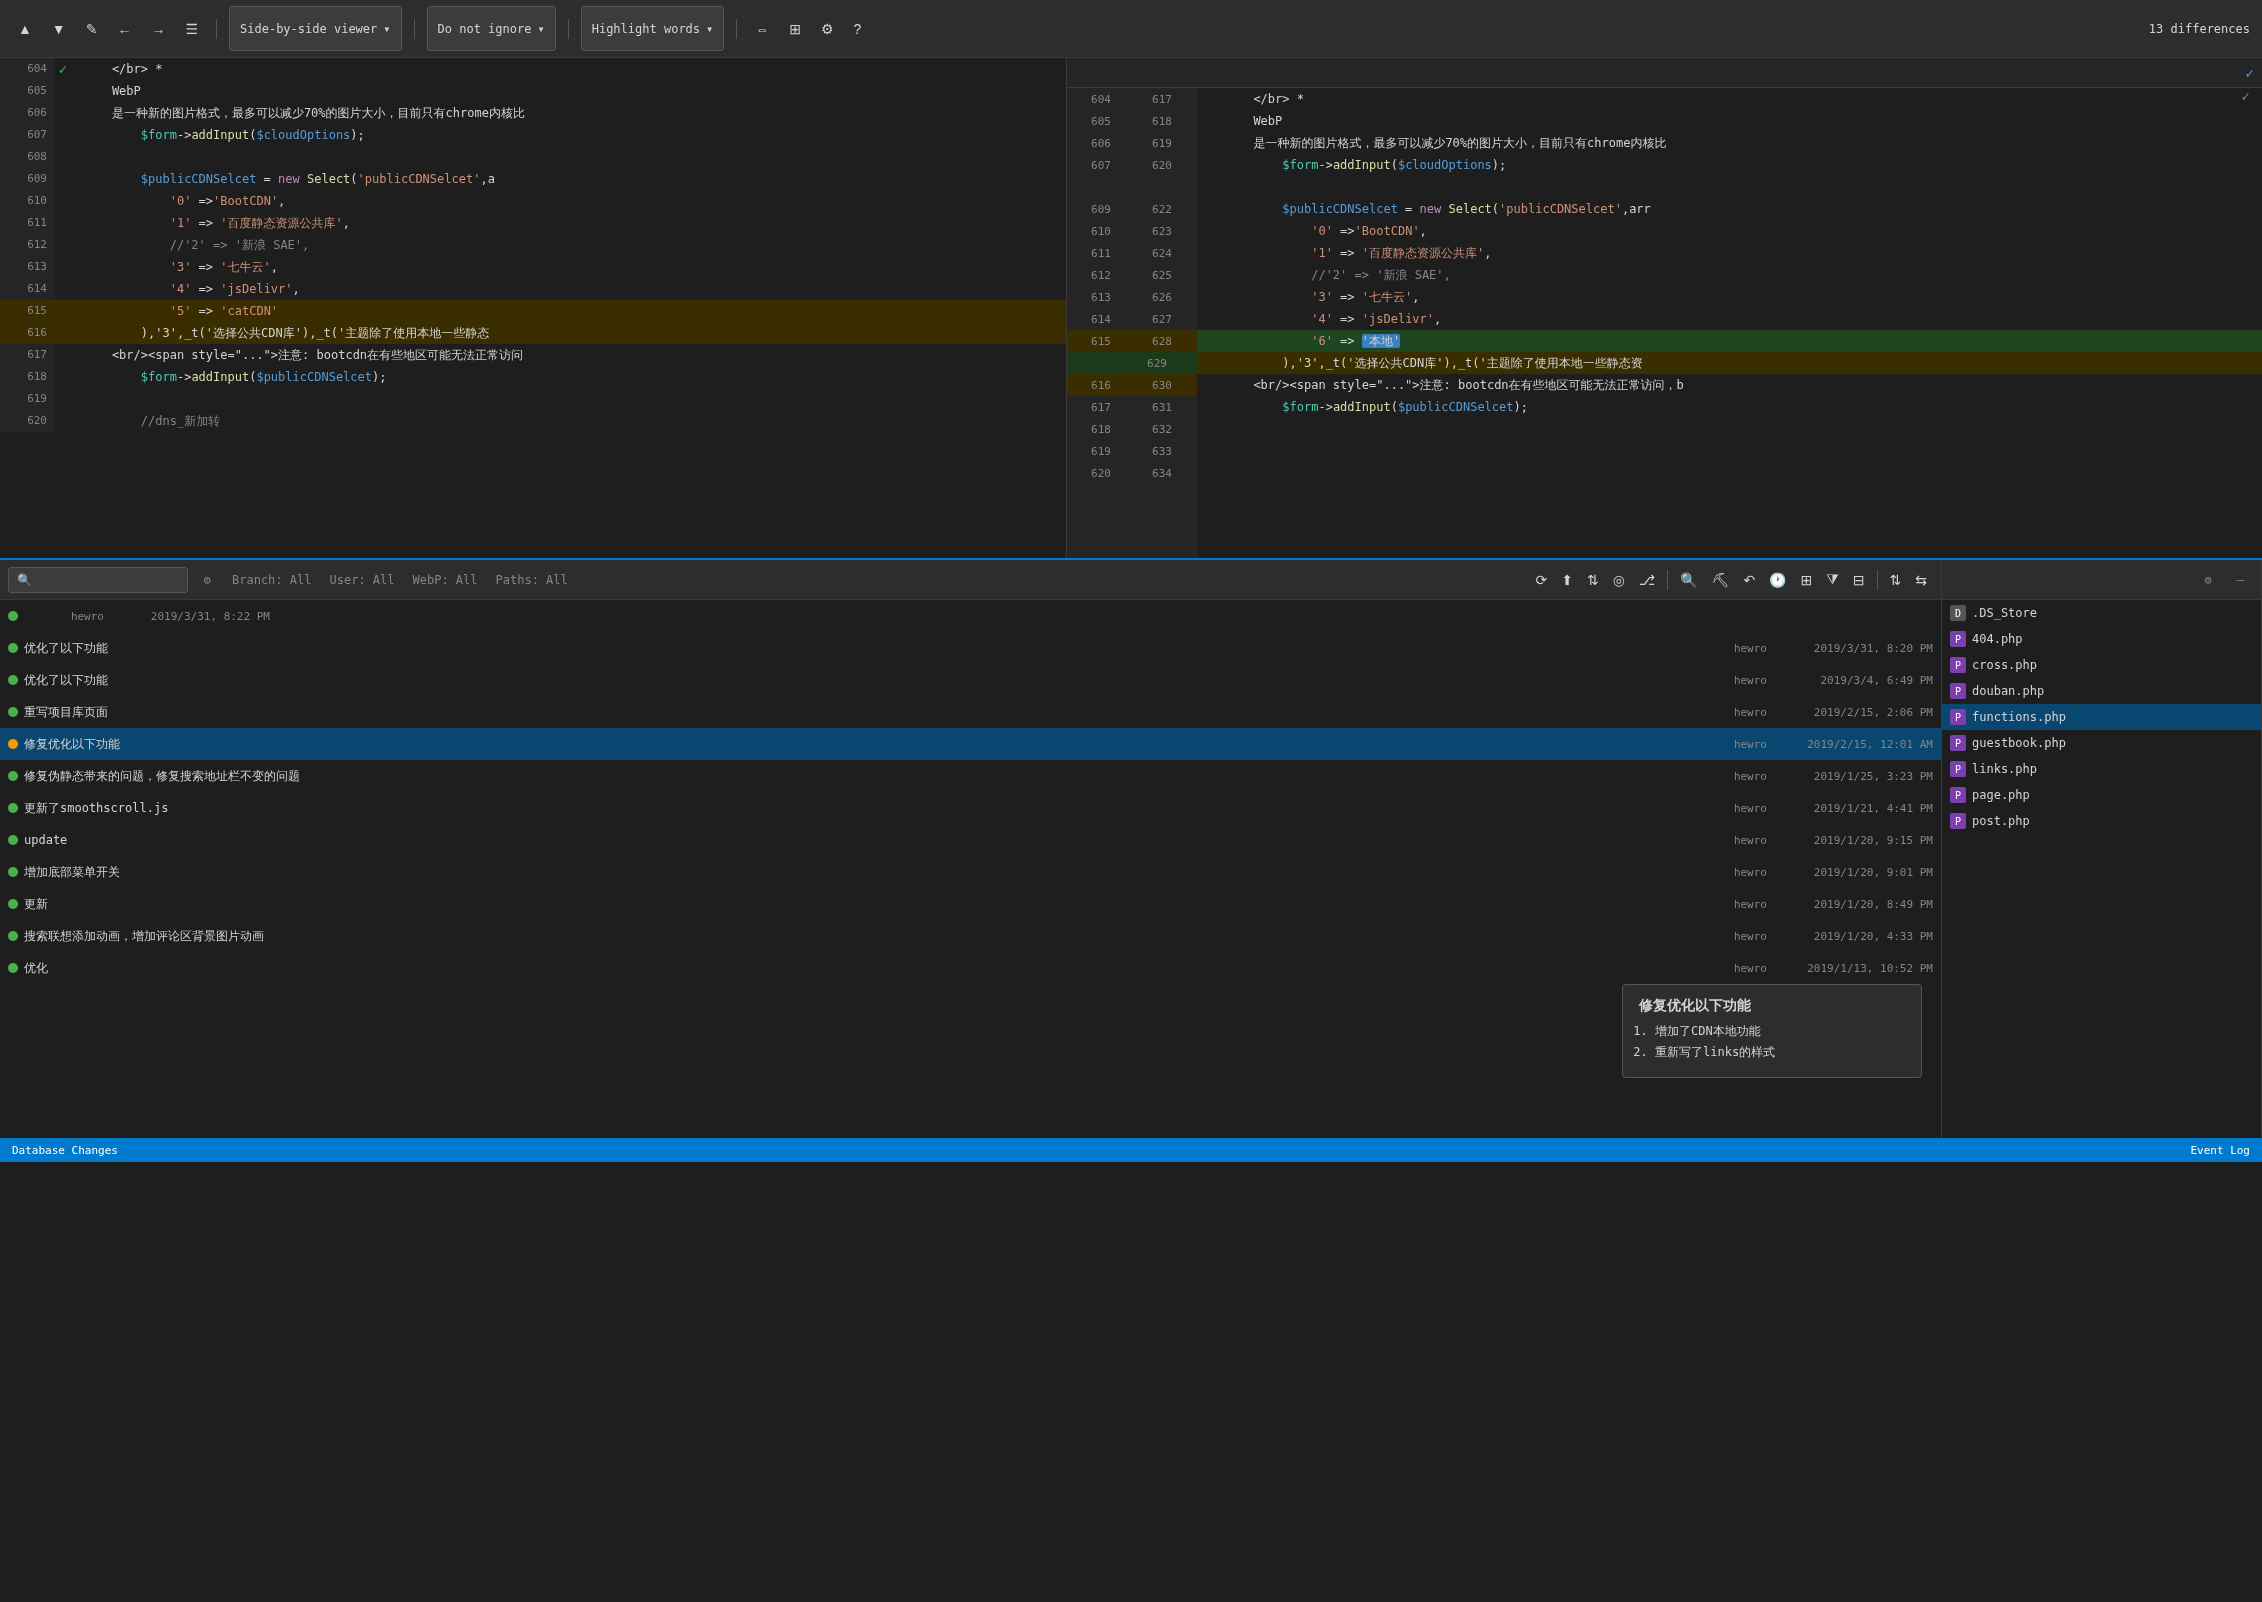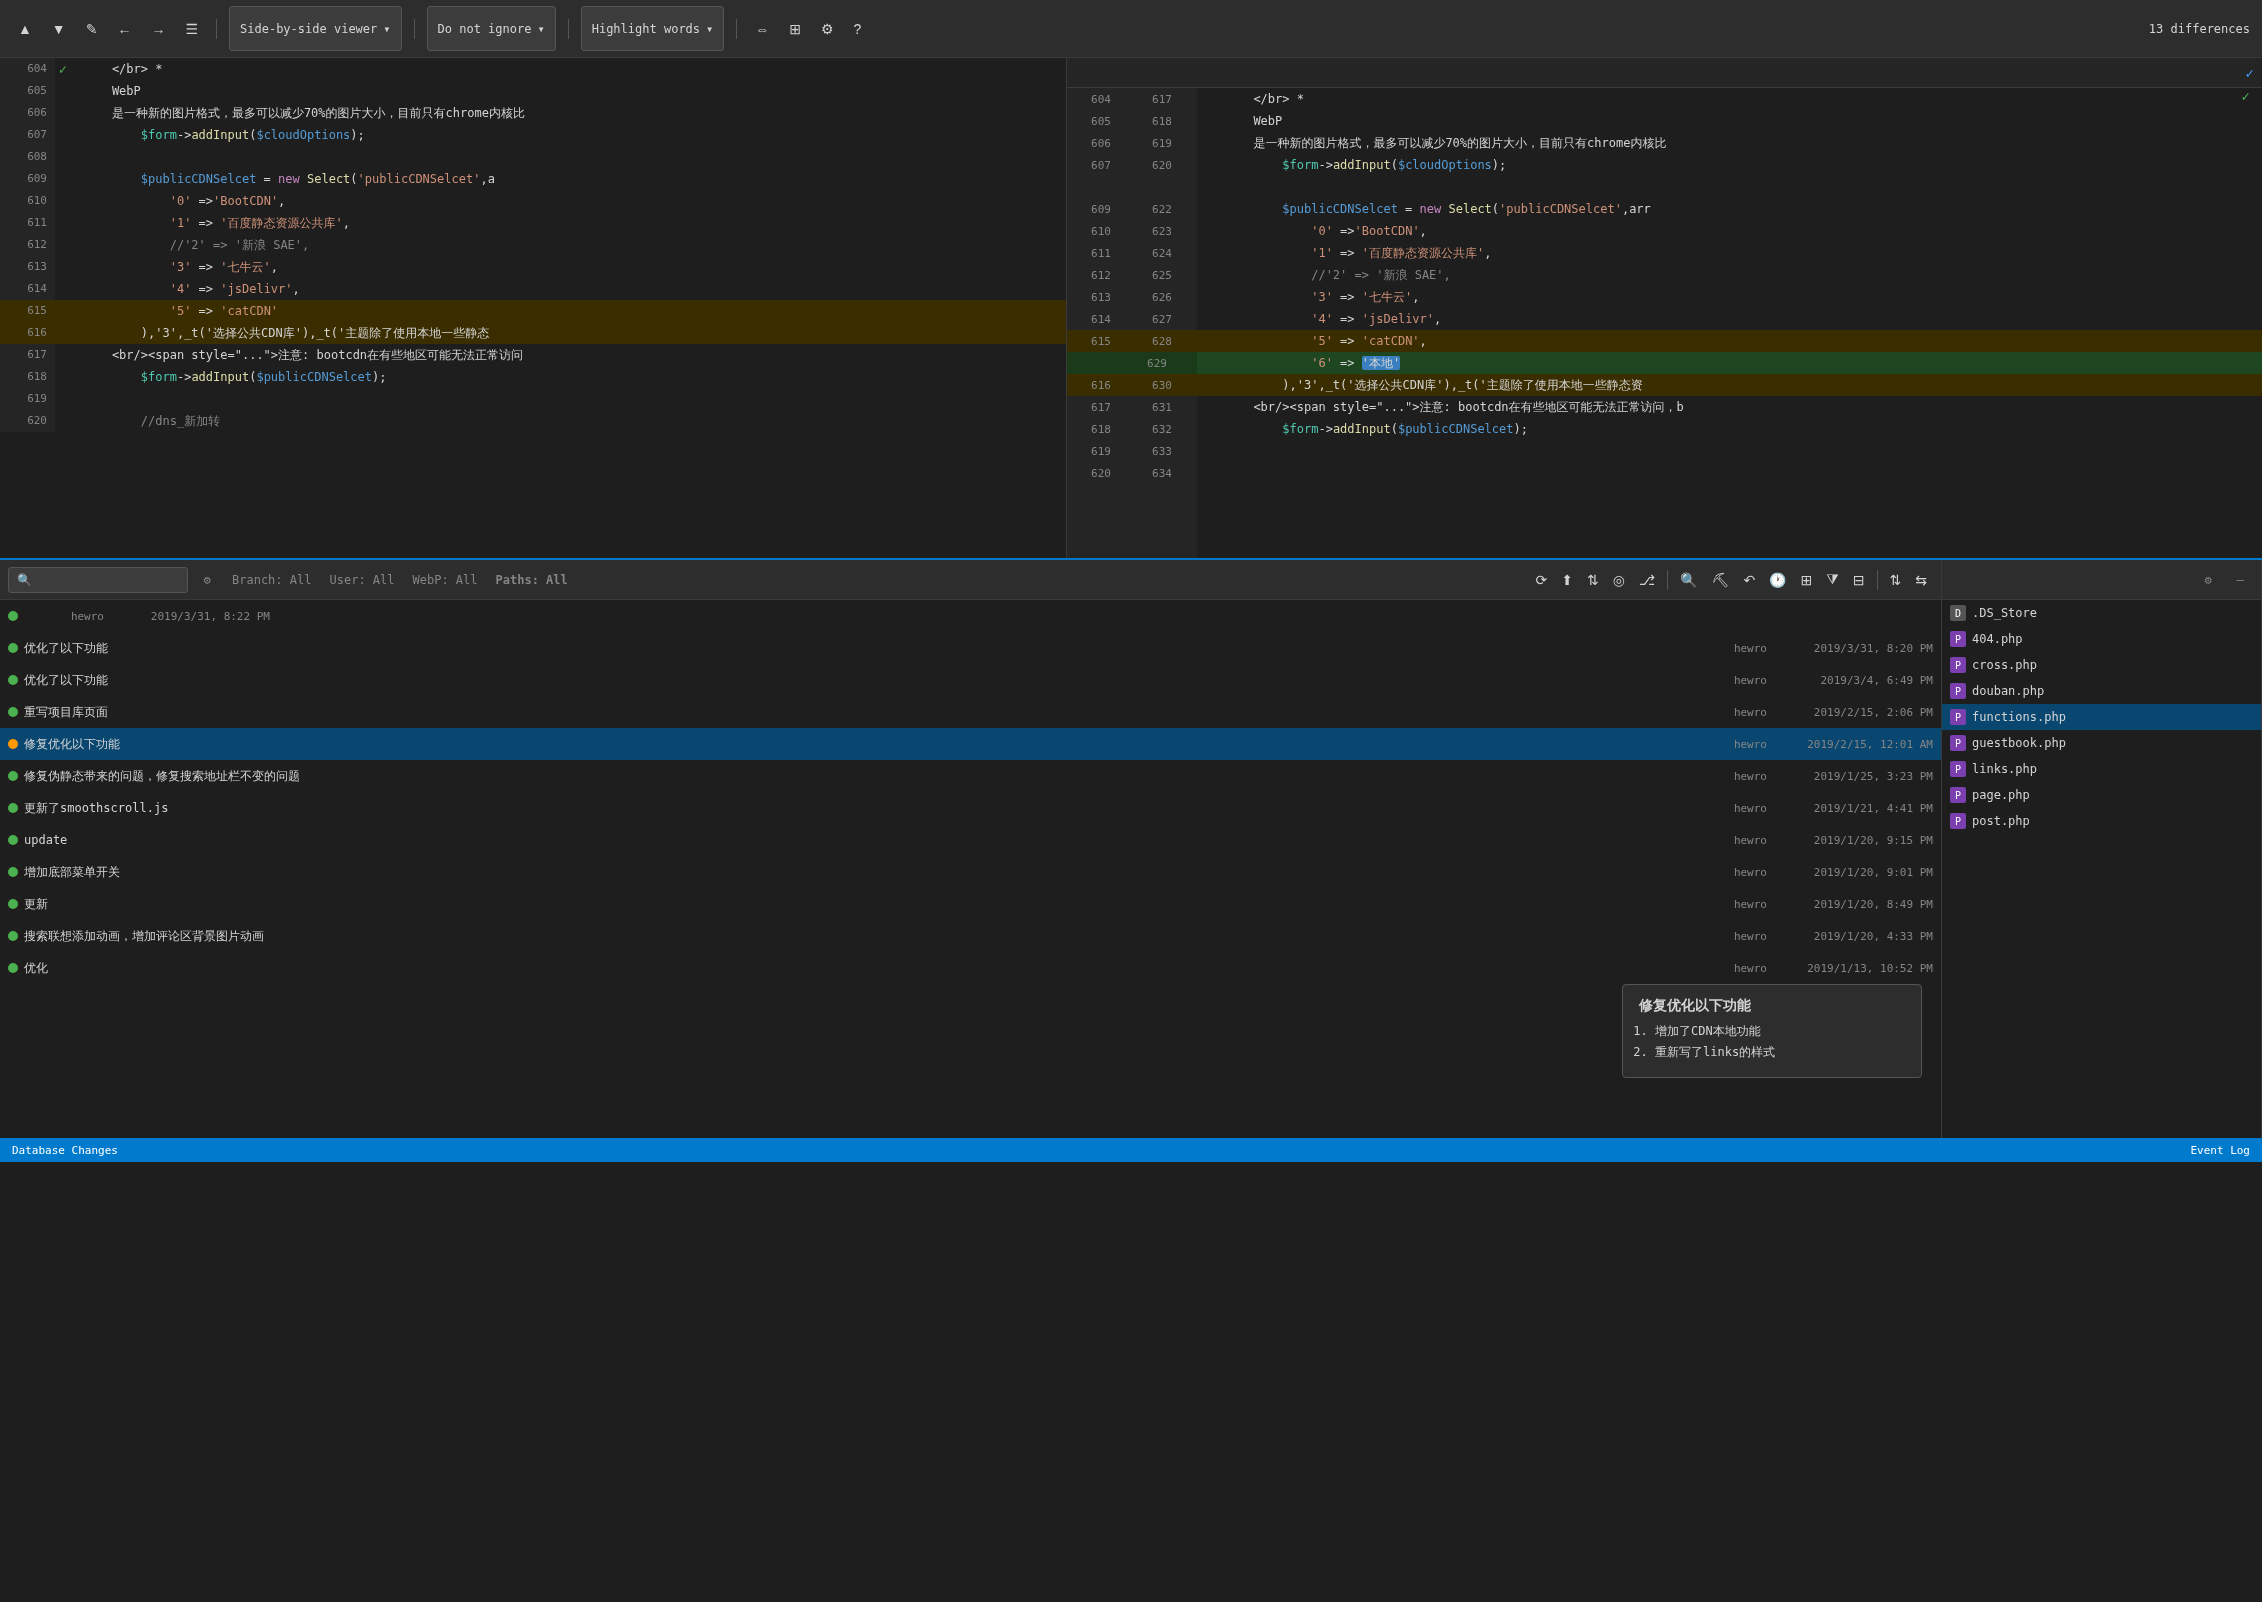--- a/index.html
+++ b/index.html
@@ -595,24 +595,20 @@
     <div class="diff-line">
       <div class="gutter-icon"></div>
       <div class="line-content"><span class="text-white">            </span><span class="text-orange">'3'</span><span class="text-white"> =&gt; </span><span class="text-orange">'七牛云'</span><span class="text-white">,</span></div>
     </div>
 
     <div class="diff-line">
       <div class="gutter-icon"></div>
       <div class="line-content"><span class="text-white">            </span><span class="text-orange">'4'</span><span class="text-white"> =&gt; </span><span class="text-orange">'jsDelivr'</span><span class="text-white">,</span></div>
     </div>
 
-    <div class="diff-line line-bg-modified">
-      <div class="gutter-icon"></div>
-      <div class="line-content"><span class="text-white">            </span><span class="text-orange">'5'</span><span class="text-white"> =&gt; </span><span class="text-orange">'catCDN'</span><span class="text-white">,</span></div>
-    </div>
 
     <div class="diff-line line-bg-green">
       <div class="gutter-icon"></div>
       <div class="line-content"><span class="text-white">            </span><span class="text-orange">'6'</span><span class="text-white"> =&gt; </span><span class="highlight-inline-selected text-white">'本地'</span></div>
     </div>
 
     <div class="diff-line line-bg-modified">
       <div class="gutter-icon"></div>
       <div class="line-content text-white">        ),'3',_t('选择公共CDN库'),_t('主题除了使用本地一些静态资</div>
     </div>
@@ -645,21 +641,21 @@
 
     <div class="bottom-toolbar">
       <div style="background:#3c3c3c;border:1px solid #555;border-radius:3px;width:180px;height:26px;display:flex;align-items:center;padding:0 8px;gap:6px;">
         <span>🔍</span>
         <span style="color:#555;font-size:11px;"></span>
       </div>
       <div class="gear-btn">⚙</div>
       <div style="color:#858585;font-size:12px;cursor:pointer;" class="toolbar-btn">Branch: All</div>
       <div style="color:#858585;font-size:12px;cursor:pointer;text-align:right;" class="toolbar-btn">User: All</div>
       <div style="color:#858585;font-size:12px;cursor:pointer;" class="toolbar-btn">WebP: All</div>
-      <div style="color:#858585;font-size:12px;cursor:pointer;font-weight:bold;" class="toolbar-btn">Paths: All</div>
+      <div style="color:#858585;font-size:12px;cursor:pointer;" class="toolbar-btn">Paths: All</div>
       <div class="mini-toolbar-right">
         <button class="toolbar-btn">⟳</button>
         <button class="toolbar-btn">⬆</button>
         <button class="toolbar-btn">⇅</button>
         <button class="toolbar-btn">◎</button>
         <button class="toolbar-btn">⎇</button>
         <div class="toolbar-separator"></div>
         <button class="toolbar-btn">🔍</button>
         <button class="toolbar-btn">⛏</button>
         <button class="toolbar-btn">↶</button>

